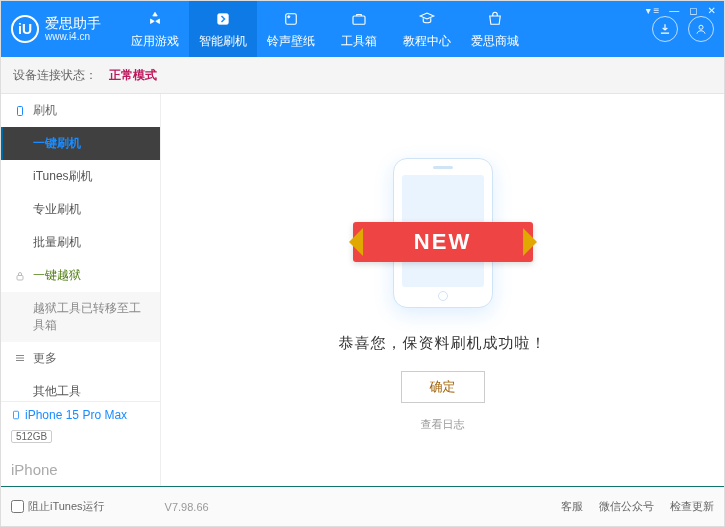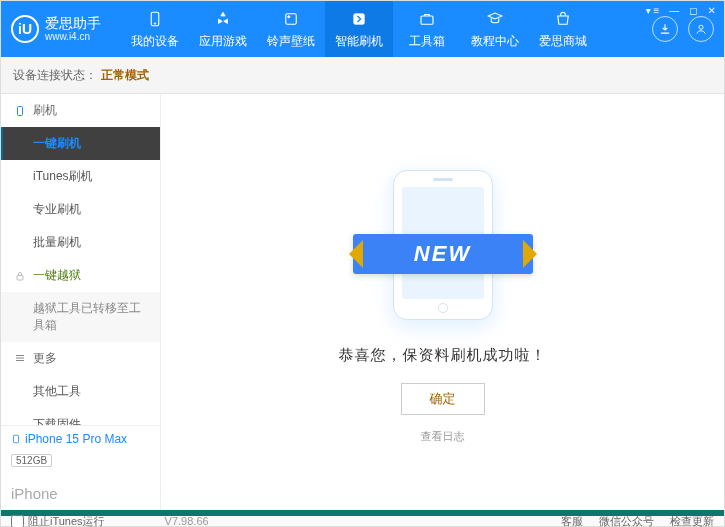--- a/index.html
+++ b/index.html
@@ -18,21 +18,21 @@
 .nav-item.active { background: #0d7ae6; }
 .nav-icon { width: 20px; height: 20px; display: flex; align-items: center; justify-content: center; }
 .nav-icon svg { fill: #fff; stroke: #fff; }
 .window-ctrls { position: absolute; top: 4px; right: 8px; display: flex; gap: 10px; font-size: 10px; opacity: 0.9; }
 .window-ctrls span { cursor: pointer; }
 .header-right { margin-left: auto; display: flex; gap: 10px; align-items: center; }
 .circ-btn { width: 26px; height: 26px; border: 1.5px solid rgba(255,255,255,0.7); border-radius: 50%; display: flex; align-items: center; justify-content: center; cursor: pointer; }
 
 
 .status-bar { height: 37px; background: #f5f5f5; border-bottom: 1px solid #e5e5e5; display: flex; align-items: center; padding: 0 12px; font-size: 12px; color: #666; }
-.status-bar .mode { color: #a16207; font-weight: bold; margin-left: 4px; }
+.status-bar .mode { color: #be185d; font-weight: bold; margin-left: 12px; }
 
 
 .body { flex: 1; display: flex; min-height: 0; }
 
 
 .sidebar { width: 160px; border-right: 1px solid #eee; display: flex; flex-direction: column; background: #fff; }
 .side-scroll { flex: 1; overflow-y: auto; }
 .side-group-title { display: flex; align-items: center; gap: 6px; padding: 8px 12px; color: #666; font-size: 12px; }
 .side-group-title .gicon { width: 14px; height: 14px; display: flex; align-items: center; justify-content: center; }
 .side-item { padding: 8px 12px 8px 32px; color: #555; cursor: pointer; font-size: 12px; }
@@ -44,30 +44,30 @@
 .device-storage { display: inline-block; border: 1px solid #ccc; padding: 0 4px; font-size: 10px; color: #666; margin-top: 8px; border-radius: 2px; }
 .device-type { color: #aaa; font-size: 15px; margin-top: 18px; }
 
 
 .main { flex: 1; display: flex; flex-direction: column; align-items: center; justify-content: center; background: #fff; position: relative; }
 .illustration { width: 200px; height: 170px; position: relative; margin-bottom: 16px; }
 .phone-body { position: absolute; left: 50%; top: 10px; transform: translateX(-50%); width: 100px; height: 150px; background: #fff; border: 1px solid #d0e4f5; border-radius: 14px; box-shadow: 0 6px 20px rgba(26,140,255,0.15); }
 .phone-screen { position: absolute; left: 8px; right: 8px; top: 16px; bottom: 20px; background: #eaf4ff; border-radius: 3px; }
 .phone-speaker { position: absolute; top: 7px; left: 50%; transform: translateX(-50%); width: 20px; height: 3px; background: #d0e4f5; border-radius: 2px; }
 .phone-home { position: absolute; bottom: 6px; left: 50%; transform: translateX(-50%); width: 10px; height: 10px; border: 1px solid #d0e4f5; border-radius: 50%; }
-.ribbon { position: absolute; left: 10px; right: 10px; top: 74px; height: 40px; background: #3b82f6; display: flex; align-items: center; justify-content: center; color: #fff; font-weight: bold; font-size: 22px; font-style: italic; letter-spacing: 2px; border-radius: 3px; box-shadow: 0 2px 6px rgba(0,0,0,0.15); }
+.ribbon { position: absolute; left: 10px; right: 10px; top: 74px; height: 40px; background: #ef4444; display: flex; align-items: center; justify-content: center; color: #fff; font-weight: bold; font-size: 22px; letter-spacing: 2px; border-radius: 3px; box-shadow: 0 2px 6px rgba(0,0,0,0.15); }
 .ribbon::before, .ribbon::after { content: ""; position: absolute; top: 6px; width: 0; height: 0; border: 14px solid transparent; }
 .ribbon::before { left: -18px; border-right-color: #e0a800; }
 .ribbon::after { right: -18px; border-left-color: #e0a800; }
 .success-text { font-size: 15px; color: #333; margin-bottom: 18px; letter-spacing: 1px; }
 .ok-btn { border: 1px solid #ccc; background: #fff; padding: 6px 28px; font-size: 13px; cursor: pointer; color: #a16207; }
 .view-log { margin-top: 14px; font-size: 11px; color: #999; cursor: pointer; }
 
 
-.footer { height: 16px; border-top: 6px solid #0f766e; display: flex; align-items: center; padding: 0 10px; font-size: 11px; color: #666; background: #fafafa; }
+.footer { height: 40px; border-top: 1px solid #0f766e; display: flex; align-items: center; padding: 0 10px; font-size: 11px; color: #666; background: #fafafa; }
 .footer .left { display: flex; align-items: center; gap: 4px; }
 .footer .spacer { flex: 1; }
 .footer .links { display: flex; gap: 16px; }
 .footer .links span { cursor: pointer; }
 .version { margin-left: 60px; color: #999; }
 </style>
 </head>
 <body>
 
 <div class="app">
@@ -83,51 +83,42 @@
       <div class="logo-circle">iU</div>
       <div class="logo-text">
         <span class="logo-title">爱思助手</span>
         <span class="logo-url">www.i4.cn</span>
       </div>
     </div>
     <div class="nav">
       <div class="nav-item">
         <span class="nav-icon">
             <svg width="18" height="18" viewBox="0 0 24 24">
-              <rect x="7" y="3" width="10" height="18" rx="2" fill="none" stroke="#fff" stroke-width="1.5"></rect>
-              <circle cx="12" cy="18" r="1" fill="#fff"></circle>
-            </svg>
-          </span>
-        <span>我的设备</span>
-      </div>
-      <div class="nav-item">
-        <span class="nav-icon">
-            <svg width="18" height="18" viewBox="0 0 24 24">
               <path d="M12 3l3 5h-6z M6 12l5 3-5 3z M18 12l-5 3 5 3z" fill="#fff"></path>
             </svg>
           </span>
         <span>应用游戏</span>
+      </div>
+      <div class="nav-item active">
+        <span class="nav-icon">
+            <svg width="18" height="18" viewBox="0 0 24 24">
+              <rect x="5" y="5" width="14" height="14" rx="2" fill="#fff"></rect>
+              <path d="M10 8l4 4-4 4" stroke="#1a8cff" stroke-width="2" fill="none"></path>
+            </svg>
+          </span>
+        <span>智能刷机</span>
       </div>
       <div class="nav-item">
         <span class="nav-icon">
             <svg width="18" height="18" viewBox="0 0 24 24">
               <rect x="5" y="5" width="14" height="14" rx="2" fill="none" stroke="#fff" stroke-width="1.5"></rect>
               <circle cx="9" cy="9" r="1.5" fill="#fff"></circle>
             </svg>
           </span>
         <span>铃声壁纸</span>
-      </div>
-      <div class="nav-item active">
-        <span class="nav-icon">
-            <svg width="18" height="18" viewBox="0 0 24 24">
-              <rect x="5" y="5" width="14" height="14" rx="2" fill="#fff"></rect>
-              <path d="M10 8l4 4-4 4" stroke="#1a8cff" stroke-width="2" fill="none"></path>
-            </svg>
-          </span>
-        <span>智能刷机</span>
       </div>
       <div class="nav-item">
         <span class="nav-icon">
             <svg width="18" height="18" viewBox="0 0 24 24">
               <rect x="4" y="8" width="16" height="11" rx="1.5" fill="none" stroke="#fff" stroke-width="1.5"></rect>
               <path d="M9 8V6h6v2" fill="none" stroke="#fff" stroke-width="1.5"></path>
             </svg>
           </span>
         <span>工具箱</span>
       </div>

